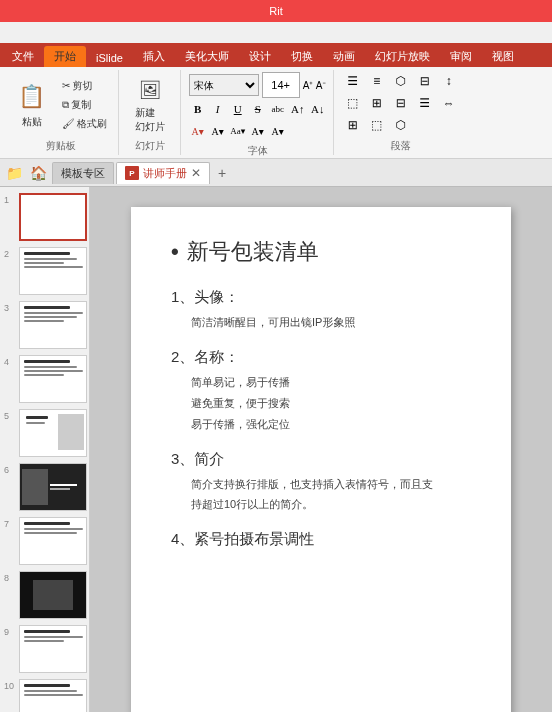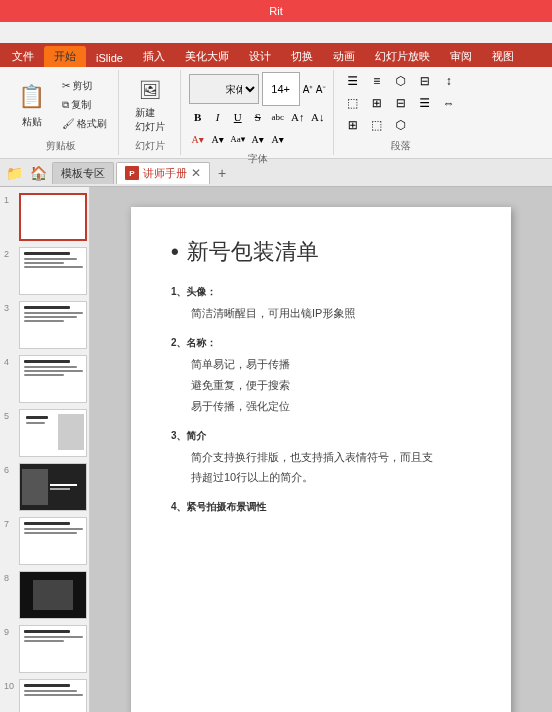--- a/index.html
+++ b/index.html
@@ -118,21 +118,21 @@
       cursor: pointer;
       font-size: 10px;
       color: #333;
       white-space: nowrap;
       height: 18px;
     }
 
     
     .font-size-box {
       width: 38px;
-      height: 34px;
+      height: 26px;
       border: 1px solid #aaa;
       background: white;
       text-align: center;
       font-size: 11px;
     }
 
     
     .format-row {
       display: flex;
       gap: 2px;
@@ -338,22 +338,22 @@
 
     .slide-body {
       font-size: 11px;
       color: #333;
       line-height: 1.8;
     }
     .slide-section {
       margin-bottom: 10px;
     }
     .slide-section-title {
-      font-size: 10px;
-      font-weight: bold;
+      font-size: 15px;
+      font-weight: normal;
       color: #333;
       margin-bottom: 2px;
     }
     .slide-section-indent {
       padding-left: 20px;
       font-size: 11px;
       color: #444;
       line-height: 1.9;
     }
 
@@ -429,21 +429,21 @@
         <span>新建<br>幻灯片</span>
       </div>
     </div>
     <div class="ribbon-group-label">幻灯片</div>
   </div>
 
   <div class="ribbon-group" style="min-width:130px;">
     <div class="ribbon-group-content" style="flex-direction:column; align-items:flex-start; gap:2px; width:100%;">
 
       <div style="display:flex; gap:3px; align-items:center;">
-        <select style="height:30px; font-size:10px; border:1px solid #aaa; width:70px;padding-left:32px;">
+        <select style="height:22px; font-size:10px; border:1px solid #aaa; width:70px;">
           <option>宋体</option>
         </select>
         <input class="font-size-box" value="14+" style="">
         <span style="font-size:10px; cursor:pointer;">A⁺</span>
         <span style="font-size:10px; cursor:pointer;">A⁻</span>
       </div>
 
       <div class="format-row">
         <button class="fmt-btn bold">B</button>
         <button class="fmt-btn italic">I</button>

